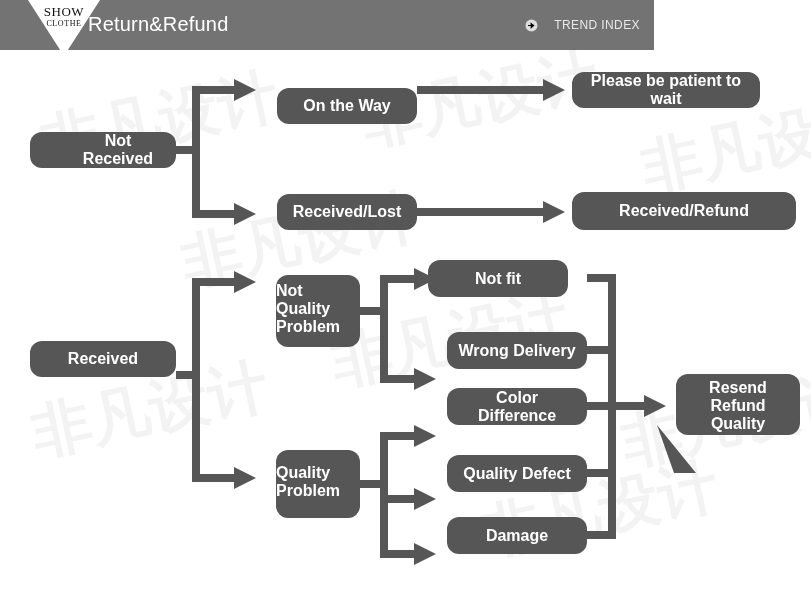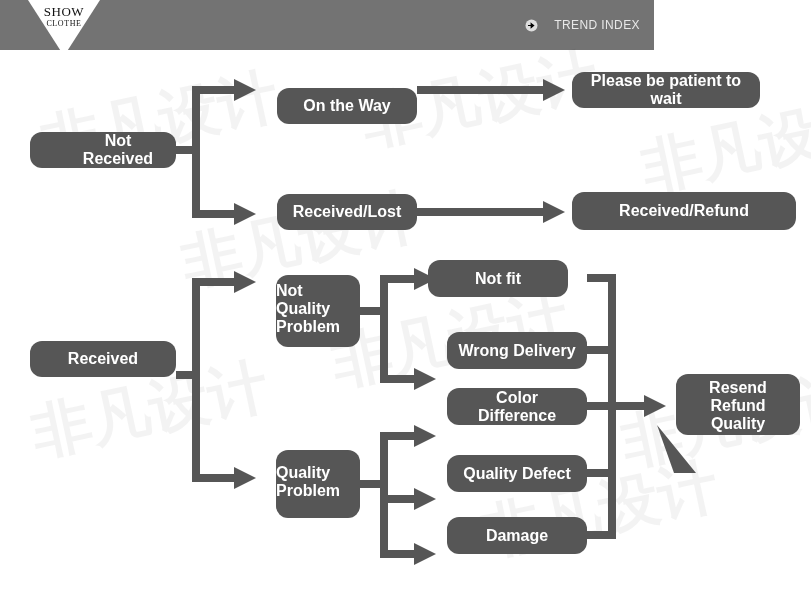--- a/index.html
+++ b/index.html
@@ -151,20 +151,21 @@
 </style>
 </head>
 <body>
 
 <div class="header">
   <div class="logo-wrap">
     <div class="logo-tri"></div>
     <div class="logo-show">SHOW</div>
     <div class="logo-clothe">CLOTHE</div>
   </div>
+  <div class="header-title">Return&amp;Refund</div>
   <div class="trend-wrap">
     <svg class="trend-icon" width="13" height="13" viewBox="0 0 13 13">
       <circle cx="6.5" cy="6.5" r="6" fill="#dddddd"></circle>
       <path d="M3 6.5 H8 M6.2 4.6 L8.6 6.5 L6.2 8.4 Z" stroke="#000" stroke-width="1.2" fill="#000"></path>
     </svg>
     <span class="trend-label">TREND INDEX</span>
   </div>
 </div>
 
 <div class="canvas">

